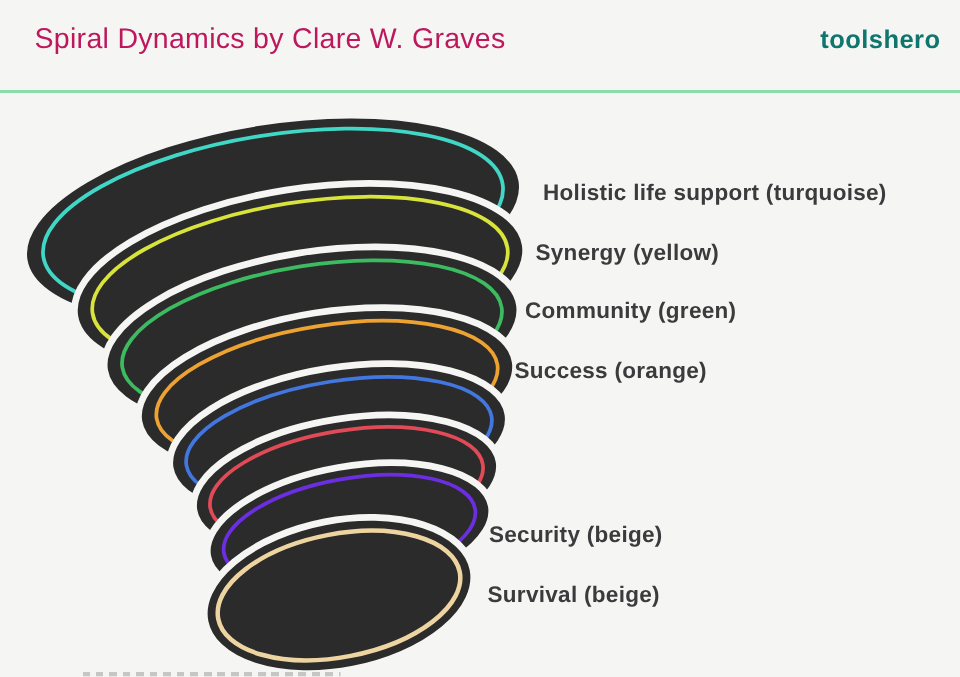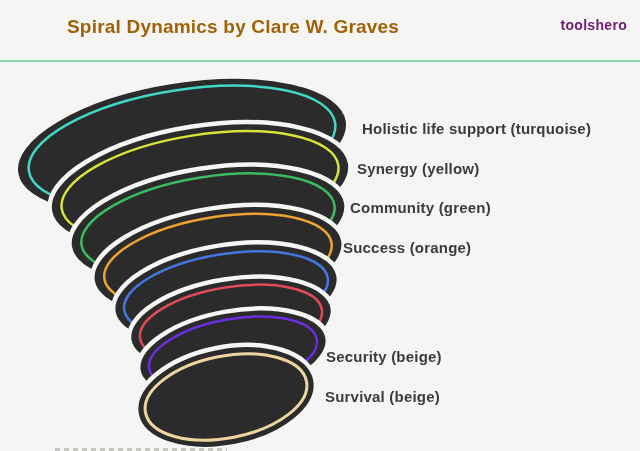--- a/index.html
+++ b/index.html
@@ -9,27 +9,26 @@
     overflow: hidden;
     font-family: "Liberation Sans", sans-serif;
     position: relative;
   }
   .header {
     position: absolute; top: 0; left: 0; right: 0; height: 60px;
     background: #f5f5f3; z-index: 3;
   }
   .page-title {
     position: absolute; left: 23px; top: 16px;
-    font-size: 19px; font-weight: 700; color: #a16207;
+    font-size: 19px; font-weight: 400; color: #be185d;
     letter-spacing: 0.2px;
-    margin-left: 44px;
   }
   .brand {
     position: absolute; right: 13px; top: 17px;
-    font-size: 14px; font-weight: 700; color: #701a75;
+    font-size: 17px; font-weight: 700; color: #0f766e;
     letter-spacing: 0.3px;
   }
   .divider {
     position: absolute; top: 60px; left: 0; width: 640px; height: 2px;
     background: #8adcab; z-index: 3;
   }
   .canvas {
     position: absolute; top: 0; left: 0; width: 640px; height: 451px;
   }
   svg.spiral { position: absolute; top: 0; left: 0; }

